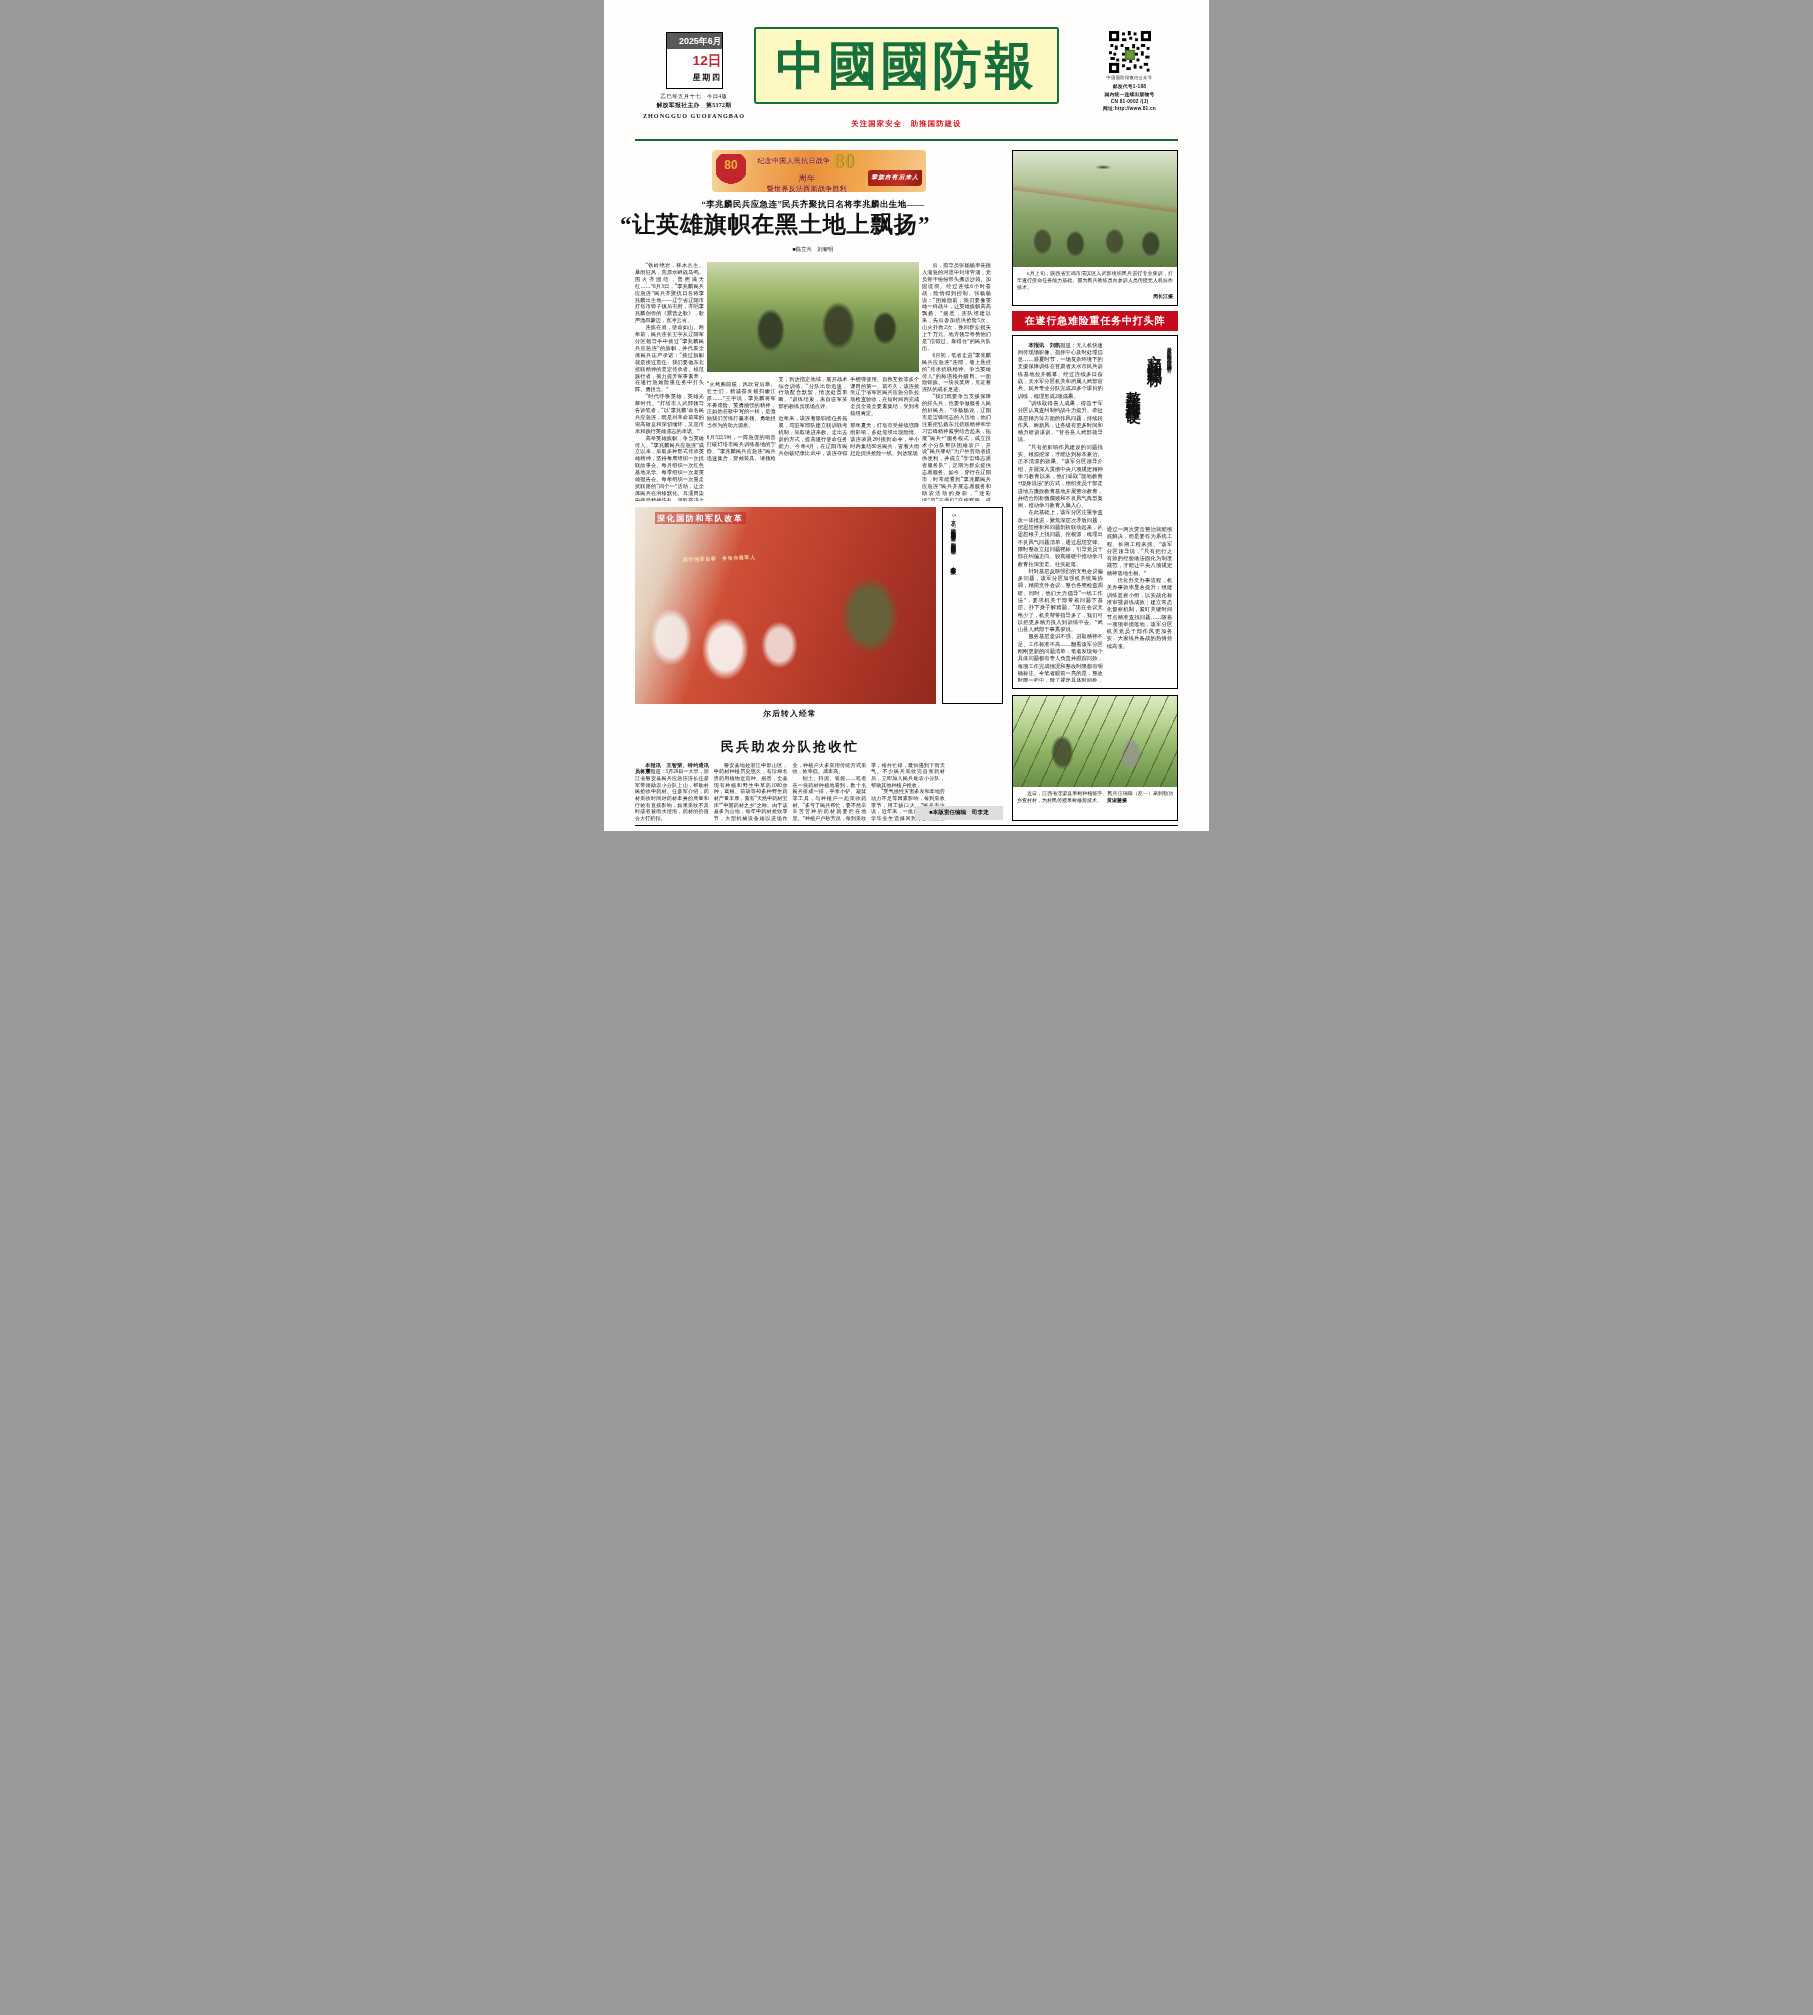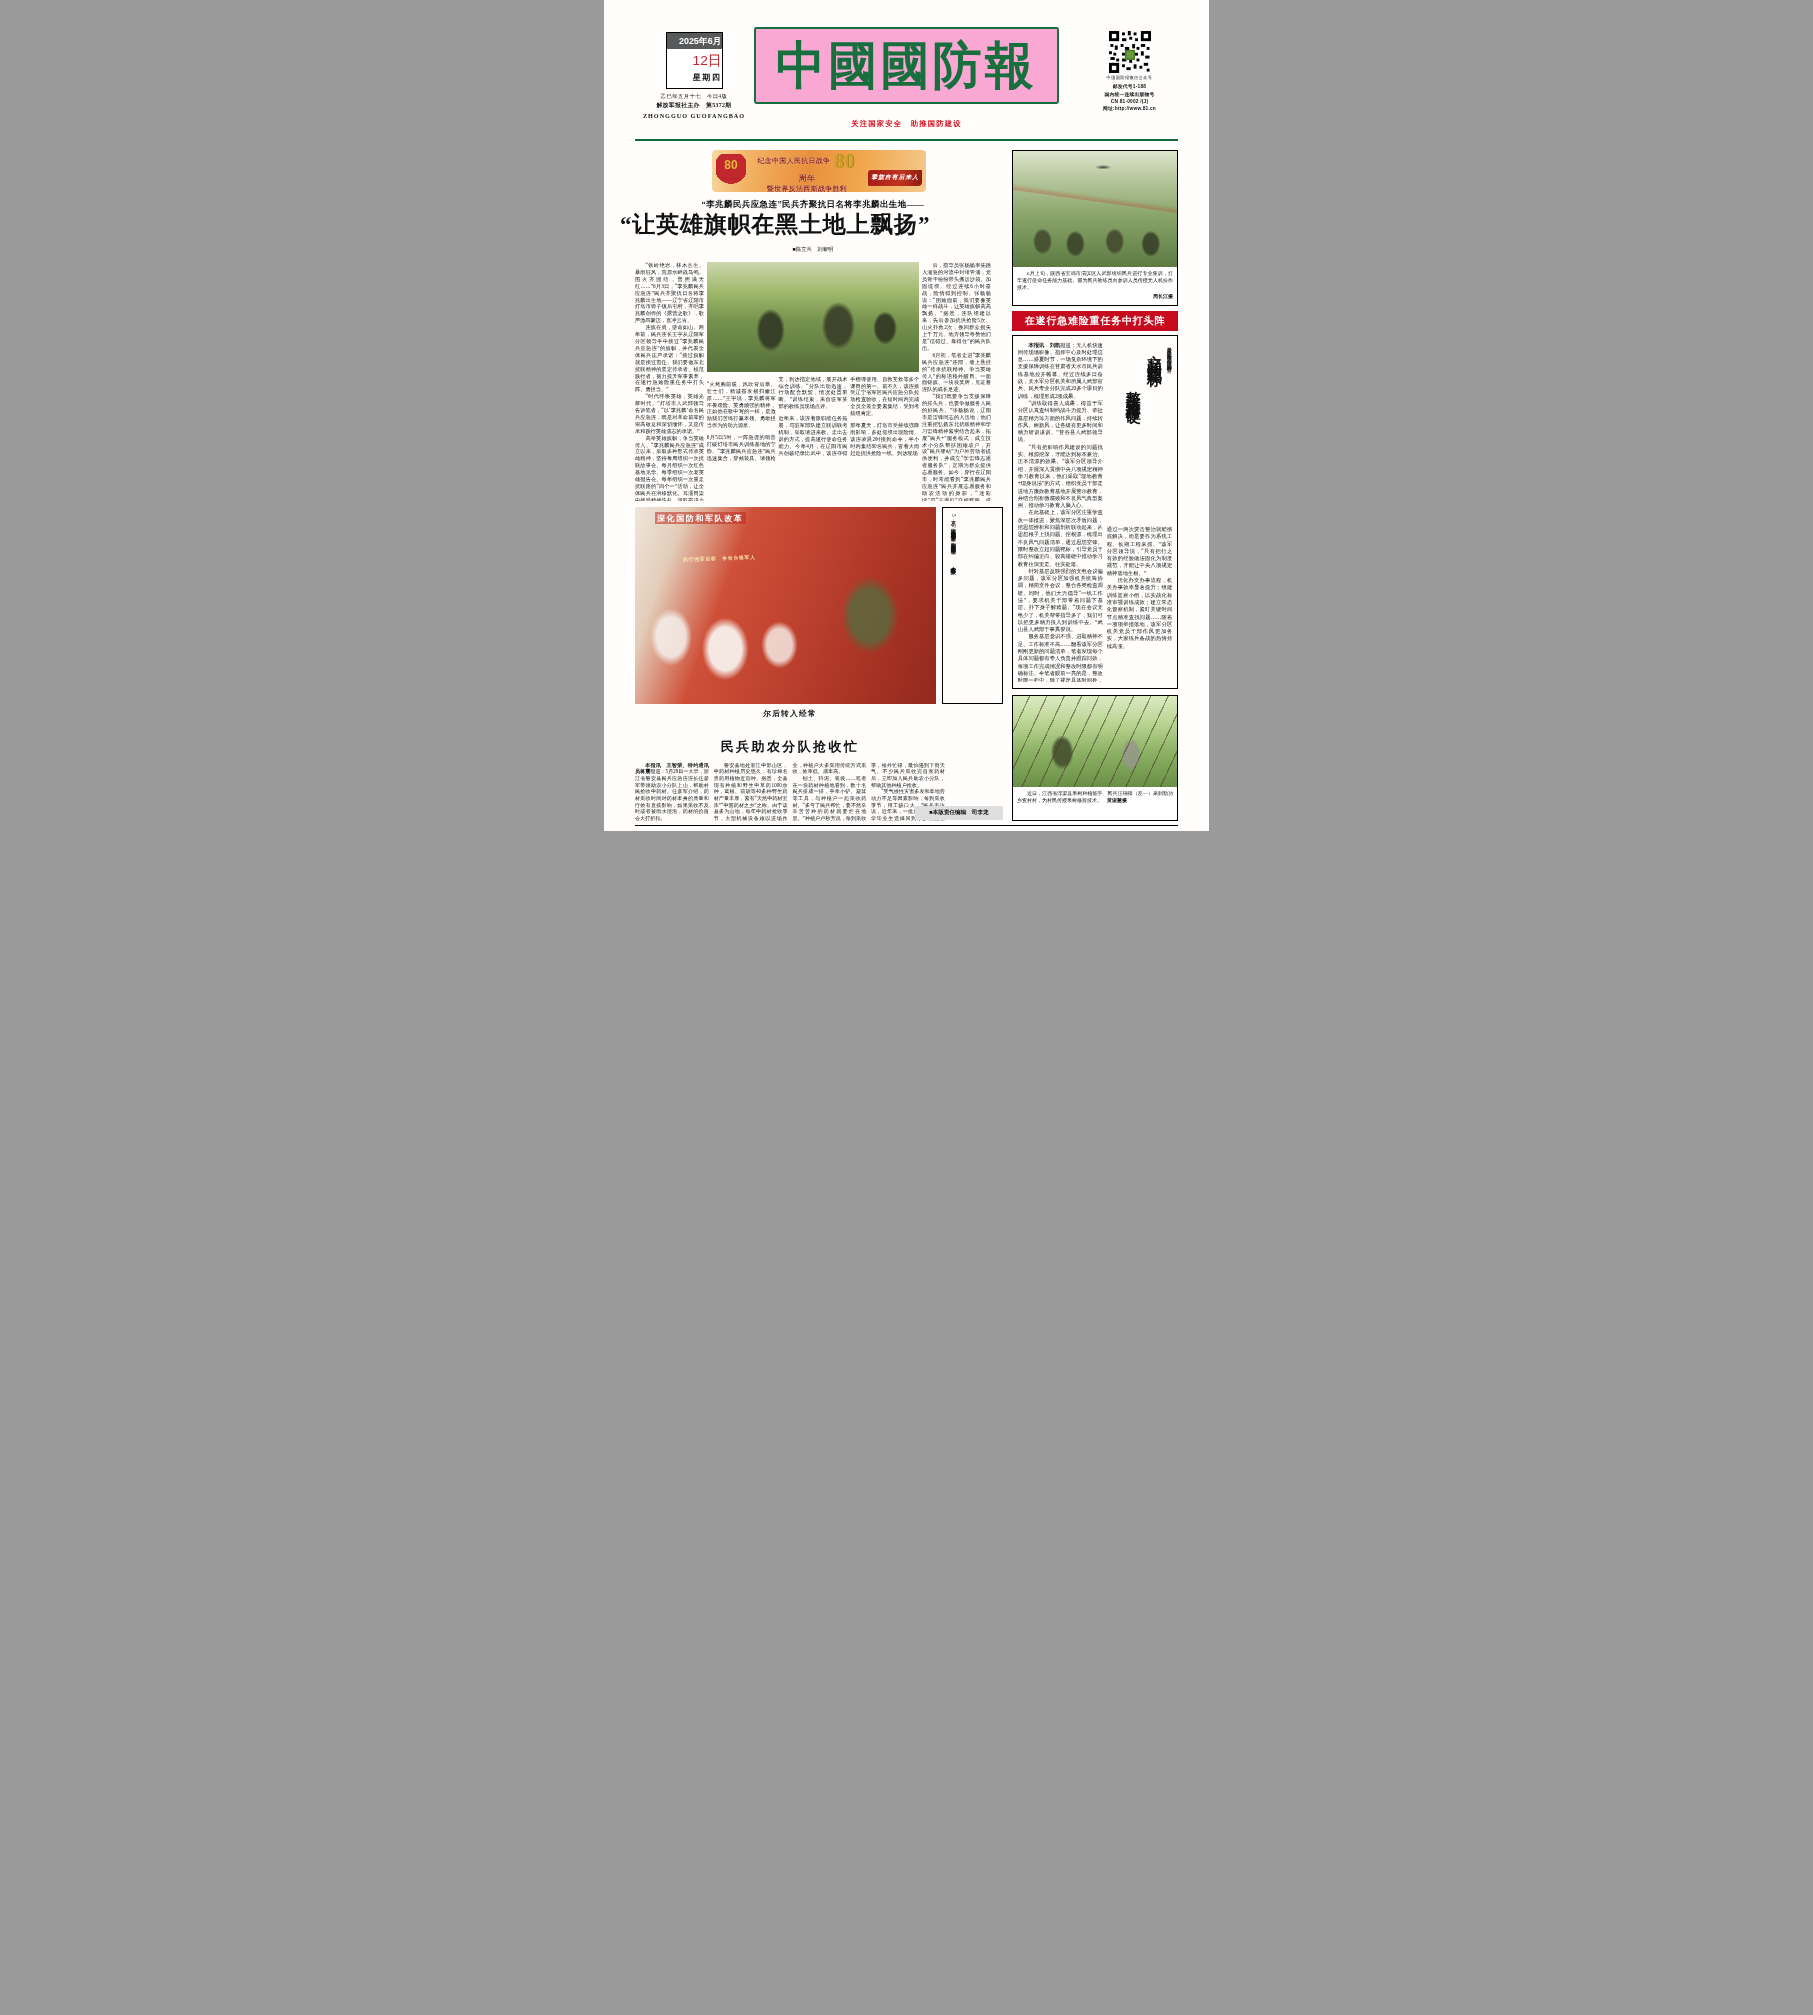--- a/index.html
+++ b/index.html
@@ -4,27 +4,27 @@
 <style>
   html,body{margin:0;padding:0;background:#9a9a9a;}
   .sheet{position:relative;width:605px;height:831px;margin:0 auto;background:#fffefd;
          font-family:"Liberation Serif","DejaVu Serif",serif;color:#111;overflow:hidden;}
   
   .hdr{position:absolute;left:31px;right:31px;top:26.6px;height:110px;}
   .left-info{position:absolute;left:0;top:5.6px;width:118px;text-align:center;}
   .cal{width:57px;height:57px;margin:0 auto;border:1.6px solid #000;background:#fff;box-sizing:border-box;text-align:right;}
   .cal-top{background:#58595b;color:#fff;font-size:8.9px;font-weight:bold;line-height:16px;height:16px;
            font-family:"Liberation Sans",sans-serif;}
-  .cal-day{color:#c32430;font-size:13.7px;font-weight:normal;line-height:23.4px;font-family:"Liberation Sans",sans-serif;}
+  .cal-day{color:#c32430;font-size:13.7px;font-weight:bold;line-height:23.4px;font-family:"Liberation Sans",sans-serif;}
   .cal-week{font-size:8px;font-weight:bold;letter-spacing:1.6px;line-height:10.5px;}
   .lunar{margin-top:4px;font-size:5.4px;letter-spacing:0.4px;}
   .publisher{margin-top:1.2px;font-size:5.8px;font-weight:bold;letter-spacing:0.4px;}
   .pinyin{margin-top:1.2px;font-size:6.2px;font-weight:bold;letter-spacing:1px;font-family:"Liberation Serif",serif;}
   .mast{position:absolute;left:119px;right:119px;top:0;height:77px;border:2.8px solid #176f3e;border-radius:2.4px;
-        background:#f9a8d4;display:flex;align-items:center;justify-content:center;box-sizing:border-box;}
+        background:#fef9c3;display:flex;align-items:center;justify-content:center;box-sizing:border-box;}
   .mast-title{color:#176f3e;font-size:49px;font-weight:bold;letter-spacing:3.2px;line-height:1;
               font-family:"Liberation Serif","DejaVu Serif",serif;transform:scaleY(1.05);}
   .slogan{position:absolute;left:119px;right:119px;top:92px;text-align:center;color:#d5101c;
           font-size:7.3px;font-weight:bold;letter-spacing:1.2px;}
   .right-info{position:absolute;right:0;top:4.8px;width:97px;text-align:center;}
   .qr{width:42px;height:42px;margin:0 auto;display:block;}
   .qr-cap{font-size:4.2px;margin-top:1.6px;letter-spacing:0.4px;}
   .pub-lines{margin-top:3.2px;font-size:4.8px;font-weight:bold;line-height:1.55;letter-spacing:0.2px;
              font-family:"Liberation Sans",sans-serif;}
   .green-rule{position:absolute;left:31px;right:31px;top:139px;height:2.4px;background:#156a3b;}

